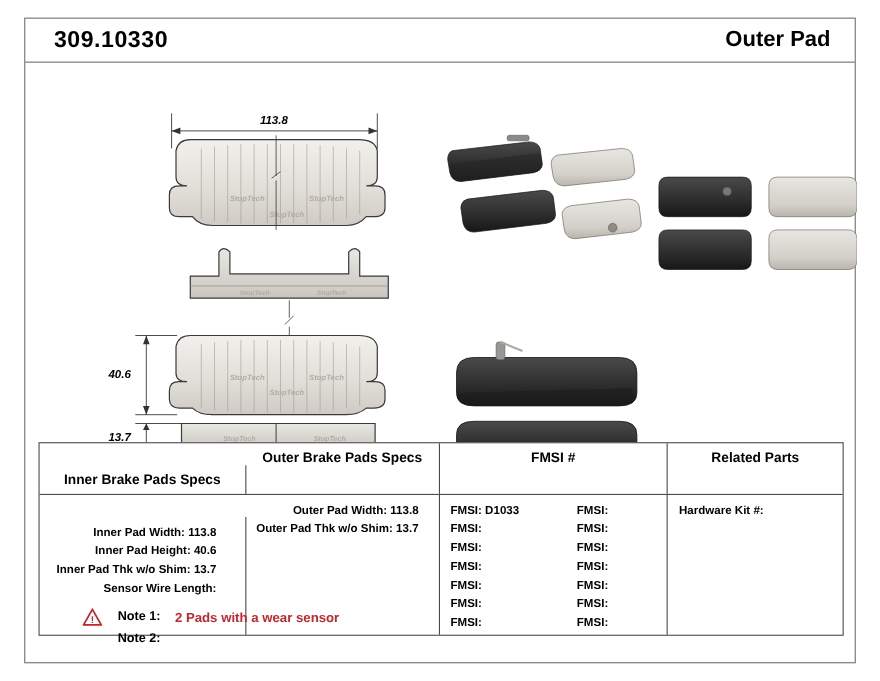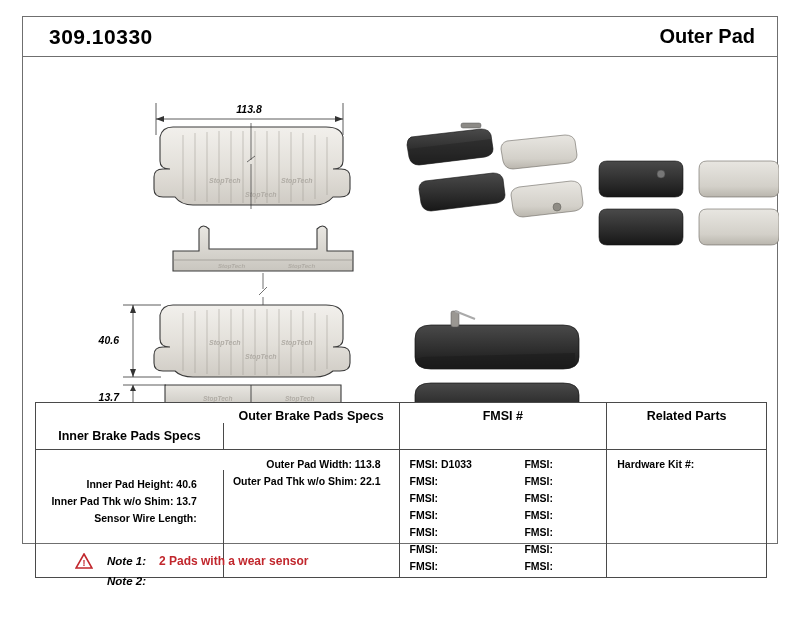--- a/index.html
+++ b/index.html
@@ -13,21 +13,21 @@
     font-family: "Liberation Sans", sans-serif;
     color: #000000;
     position: relative;
     overflow: hidden;
   }
   .sheet {
     position: absolute;
     left: 22px;
     top: 16px;
     width: 756px;
-    height: 528px;
+    height: 587px;
     border: 1px solid #6f6f6f;
     box-sizing: border-box;
   }
   
   .header {
     position: absolute;
     left: 0; top: 0;
     width: 100%;
     height: 40px;
     border-bottom: 1px solid #6f6f6f;
@@ -137,21 +137,20 @@
     width: 26px;
     margin-left: 36px;
     margin-right: 10px;
     display: flex;
     justify-content: center;
   }
   .note-label {
     font-size: 11.5px;
     font-weight: bold;
     width: 52px;
-    font-style: italic;
   }
   .note-text {
     font-size: 12px;
     font-weight: bold;
     color: #c1272d;
   }
   
   .dim-text { font-size: 10.5px; font-weight: bold; font-style: italic; }
 </style>
 </head>
@@ -322,28 +321,29 @@
   <div class="spec-table">
     <div class="spec-head">
       <div class="col1">Inner Brake Pads Specs</div>
       <div class="col2">Outer Brake Pads Specs</div>
       <div class="col3">FMSI #</div>
       <div class="col4">Related Parts</div>
     </div>
     <div class="spec-body">
 
       <div class="col1 inner-col">
+        <div class="rowline">Inner Pad Width: 113.8</div>
         <div class="rowline">Inner Pad Height: 40.6</div>
         <div class="rowline">Inner Pad Thk w/o Shim: 13.7</div>
         <div class="rowline">Sensor Wire Length:</div>
       </div>
 
       <div class="col2 outer-col">
         <div class="rowline">Outer Pad Width: 113.8</div>
-        <div class="rowline">Outer Pad Thk w/o Shim: 22.1</div>
+        <div class="rowline">Outer Pad Thk w/o Shim: 13.7</div>
       </div>
 
       <div class="col3 fmsi-col">
         <div class="fmsi-grid">
           <div class="fcol">
             <div class="rowline">FMSI:  D1033</div>
             <div class="rowline">FMSI:</div>
             <div class="rowline">FMSI:</div>
             <div class="rowline">FMSI:</div>
             <div class="rowline">FMSI:</div>

